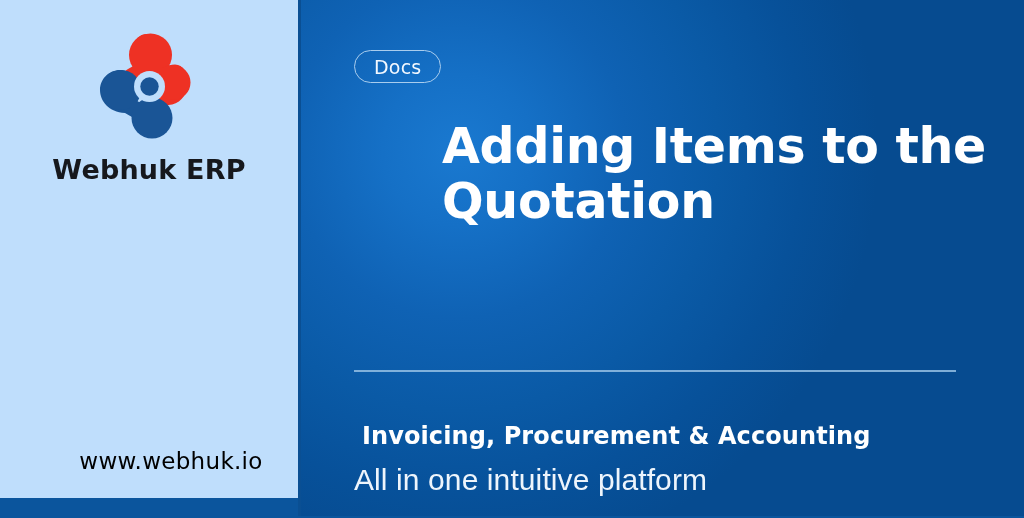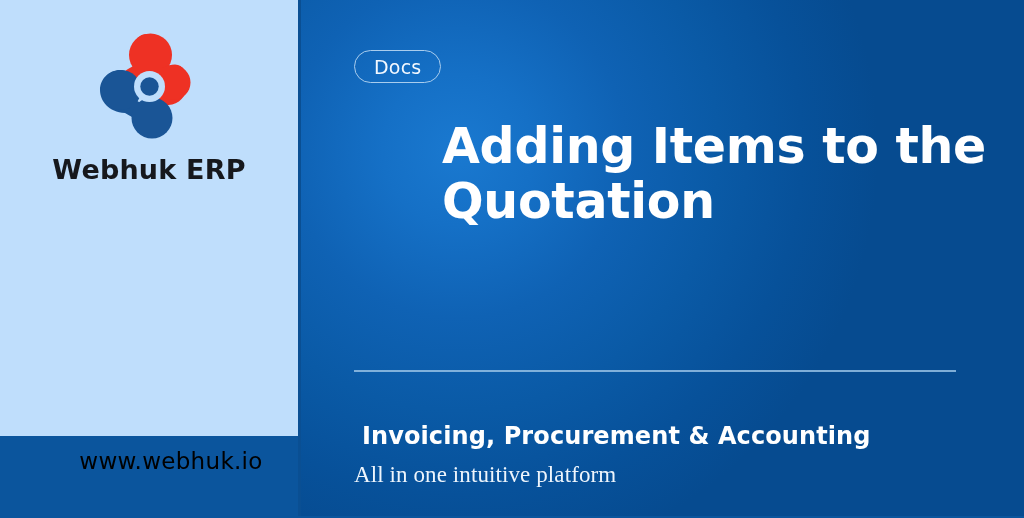--- a/index.html
+++ b/index.html
@@ -18,21 +18,21 @@
     height: 518px;
     overflow: hidden;
     display: flex;
     background: #0b559d;
   }
 
   
   .brand-panel {
     position: relative;
     width: 298px;
-    height: 436px;
+    height: 498px;
     flex: 0 0 298px;
     background: #bfdefc;
     display: flex;
     flex-direction: column;
     align-items: center;
     box-sizing: border-box;
   }
 
   .logo-block {
     margin-top: 28px;
@@ -155,25 +155,25 @@
     font-weight: bold;
     letter-spacing: 0.1px;
     line-height: 1.35;
     font-family: "DejaVu Sans", "Liberation Sans", sans-serif;
     white-space: nowrap;
   }
 
   .footer-secondary {
     margin: 4px 0 0 0;
     color: #eef5fc;
-    font-size: 23px;
+    font-size: 30px;
     font-weight: 400;
     letter-spacing: 0.1px;
     line-height: 1.3;
-    font-family: Liberation Serif, serif;
+    font-family: Liberation Sans, sans-serif;
     white-space: nowrap;
   }
 </style>
 </head>
 <body>
 
 <div class="banner">
 
   <aside class="brand-panel">
 

